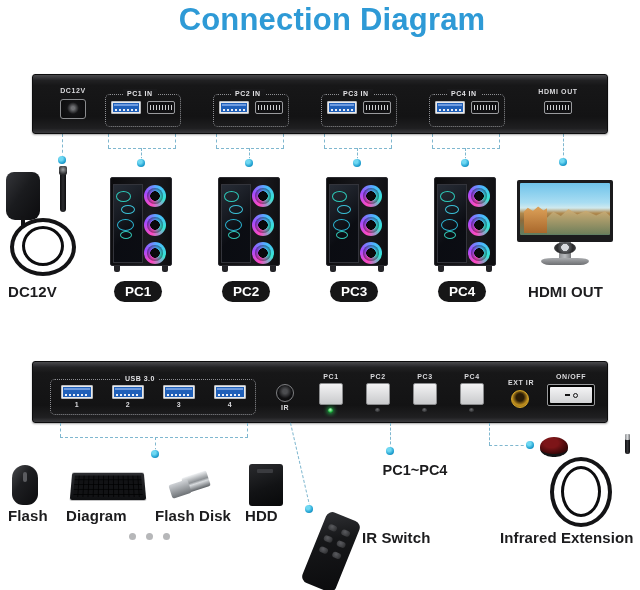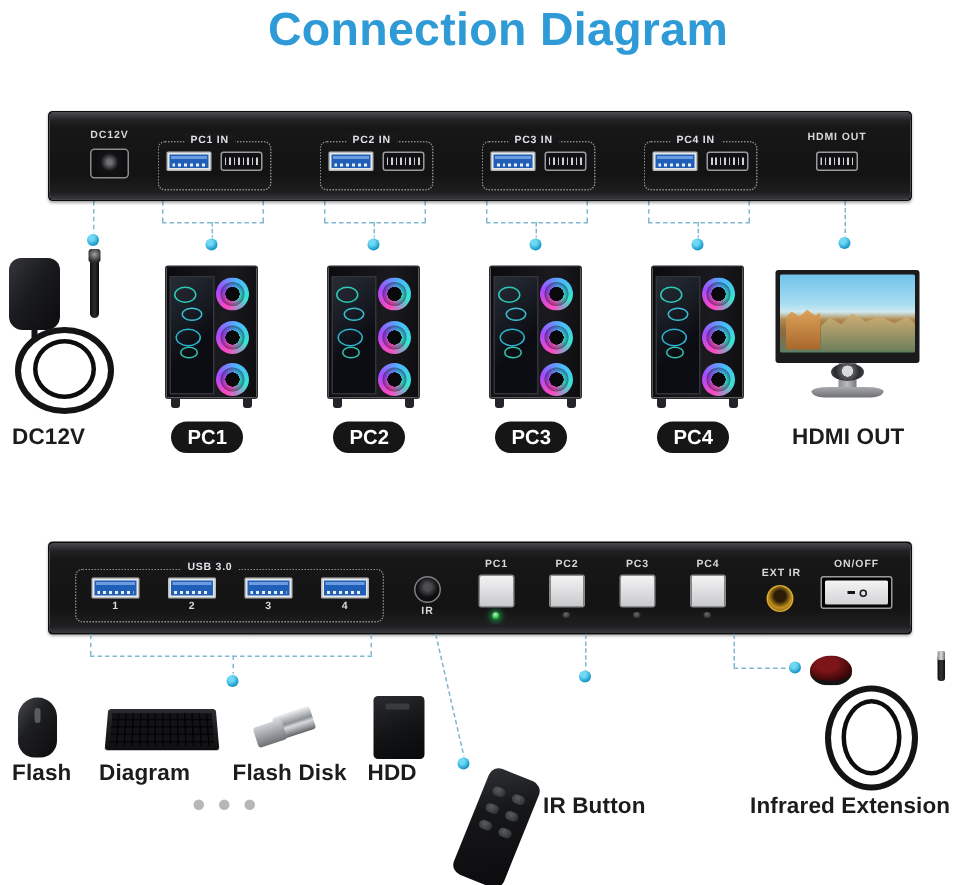--- a/index.html
+++ b/index.html
@@ -648,17 +648,18 @@
   <div class="cap" style="left:66px;  top:507px;">Diagram</div>
   <div class="cap" style="left:155px; top:507px;">Flash Disk</div>
   <div class="cap" style="left:245px; top:507px;">HDD</div>
 
   <div class="dots" style="left:129px; top:533px;">
     <i></i>
     <i></i>
     <i></i>
   </div>
 
-
-  <div class="cap" style="left:362px; top:529px;">IR Button</div>
+  <div class="cap2" style="left:355px; top:461px; width:120px;">PC1~PC4</div>
+
+  <div class="cap" style="left:362px; top:529px;">IR Switch</div>
   <div class="cap" style="left:500px; top:529px;text-align:center;">Infrared Extension</div>
 
 </div>
 
 </body></html>

